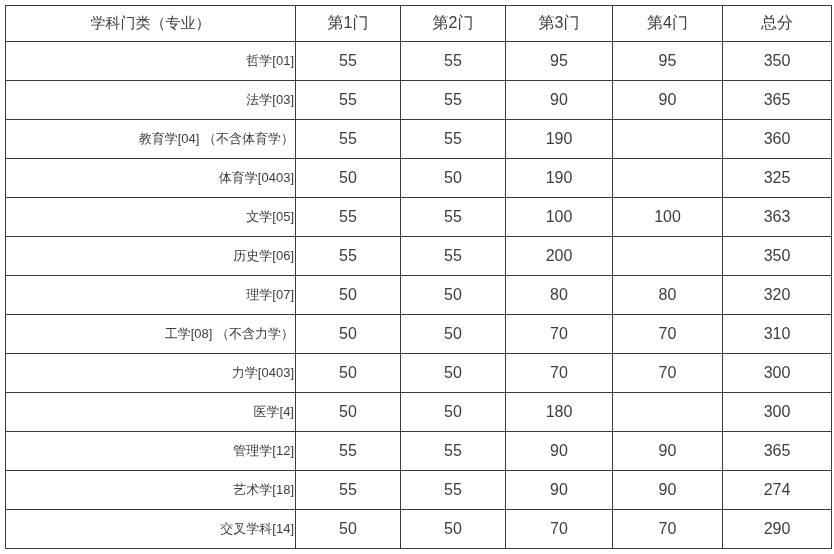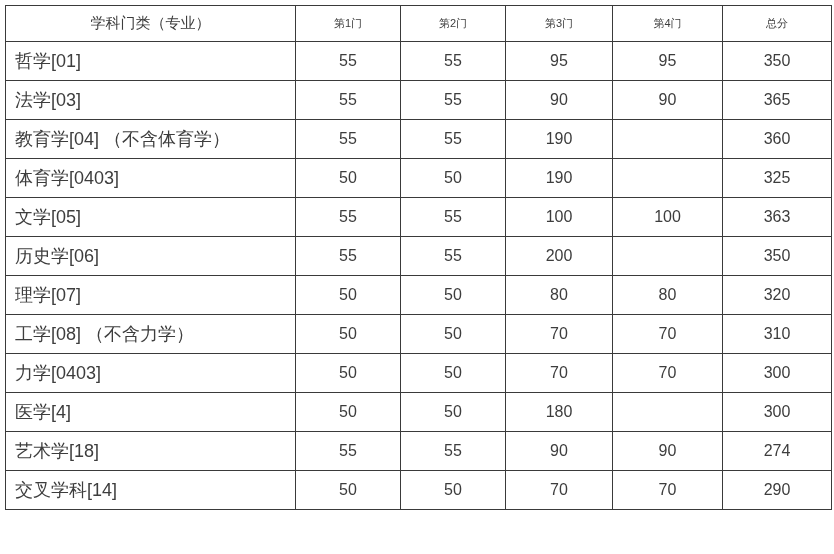--- a/index.html
+++ b/index.html
@@ -30,26 +30,26 @@
     white-space: nowrap;
   }
   table.score-table th {
     font-weight: normal;
     height: 33px;
   }
   th.hdr-category {
     font-size: 15px;
   }
   th.hdr-score {
-    font-size: 11px;
+    font-size: 16px;
   }
   td.cell-category {
-    text-align: left;
+    text-align: right;
     padding-left: 9px;
-    font-size: 18px;
+    font-size: 13px;
     height: 36px;
   }
   td.cell-score {
     text-align: center;
     font-size: 16px;
     height: 36px;
   }
 </style>
 </head>
 <body>
@@ -149,20 +149,28 @@
         </tr>
         <tr>
           <td class="cell-category">医学[4]</td>
           <td class="cell-score">50</td>
           <td class="cell-score">50</td>
           <td class="cell-score">180</td>
           <td class="cell-score"></td>
           <td class="cell-score">300</td>
         </tr>
         <tr>
+          <td class="cell-category">管理学[12]</td>
+          <td class="cell-score">55</td>
+          <td class="cell-score">55</td>
+          <td class="cell-score">90</td>
+          <td class="cell-score">90</td>
+          <td class="cell-score">365</td>
+        </tr>
+        <tr>
           <td class="cell-category">艺术学[18]</td>
           <td class="cell-score">55</td>
           <td class="cell-score">55</td>
           <td class="cell-score">90</td>
           <td class="cell-score">90</td>
           <td class="cell-score">274</td>
         </tr>
         <tr>
           <td class="cell-category">交叉学科[14]</td>
           <td class="cell-score">50</td>

